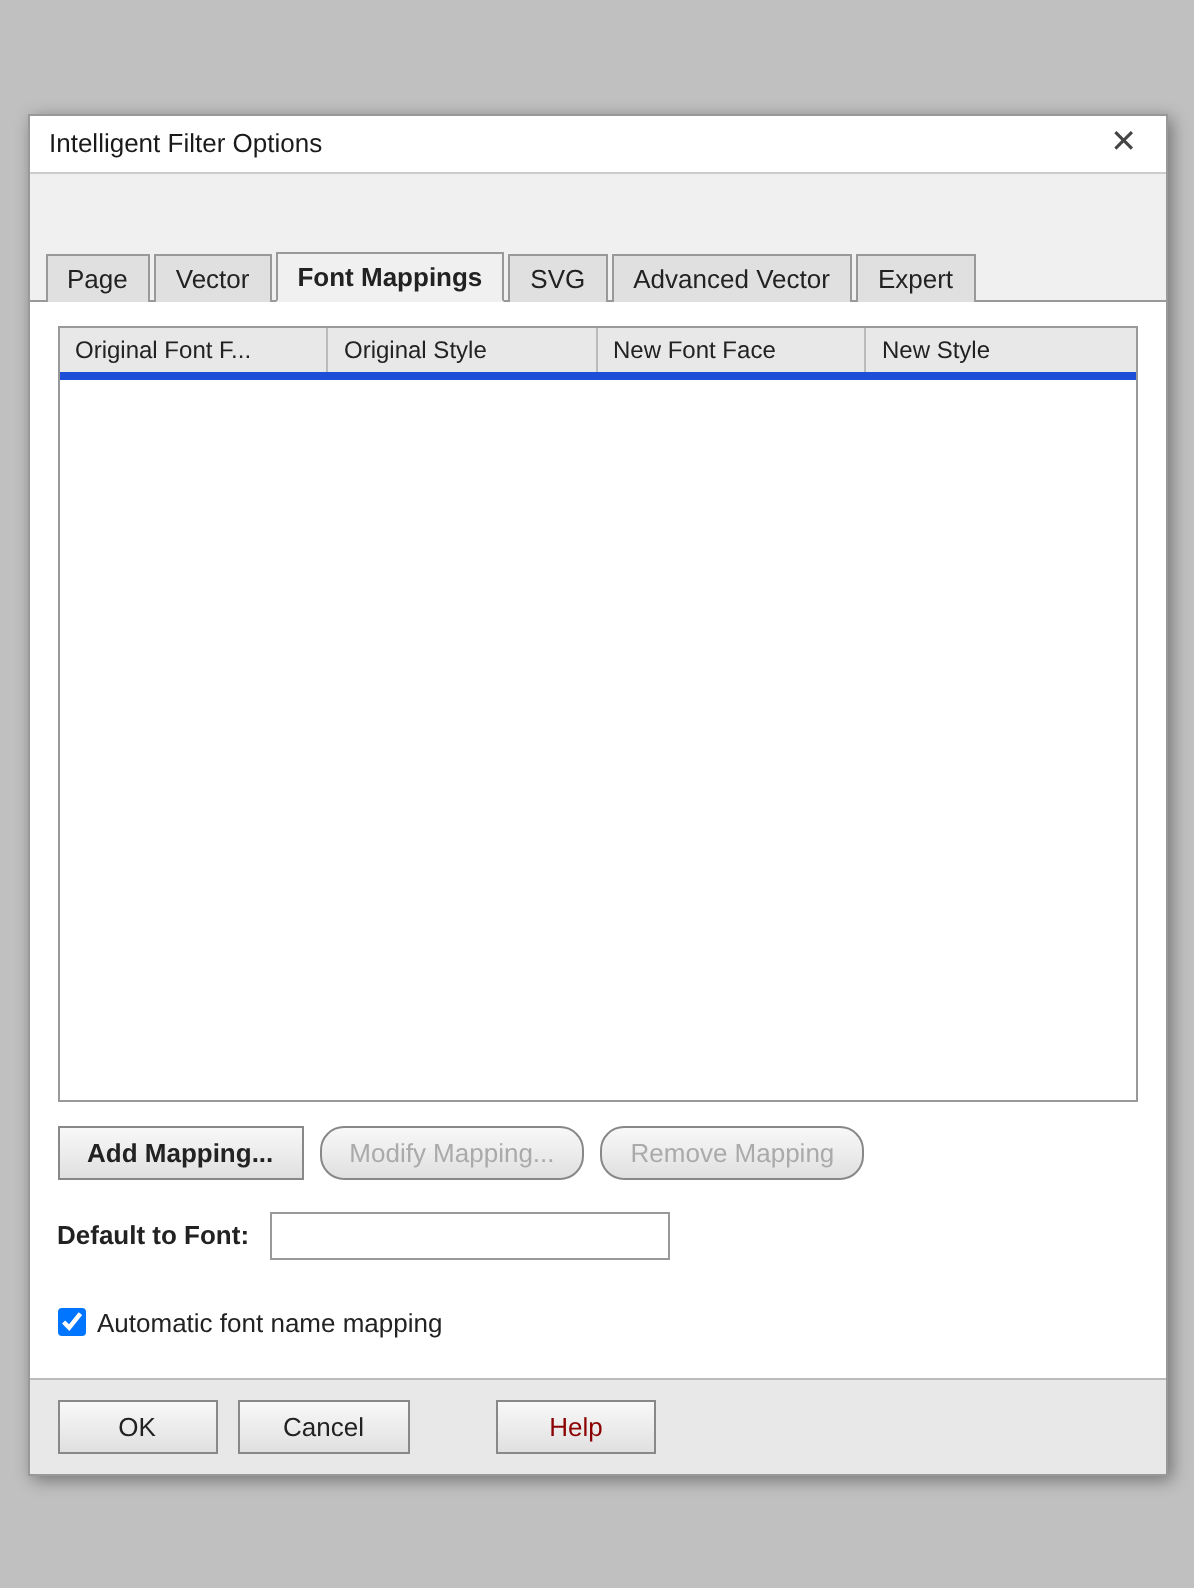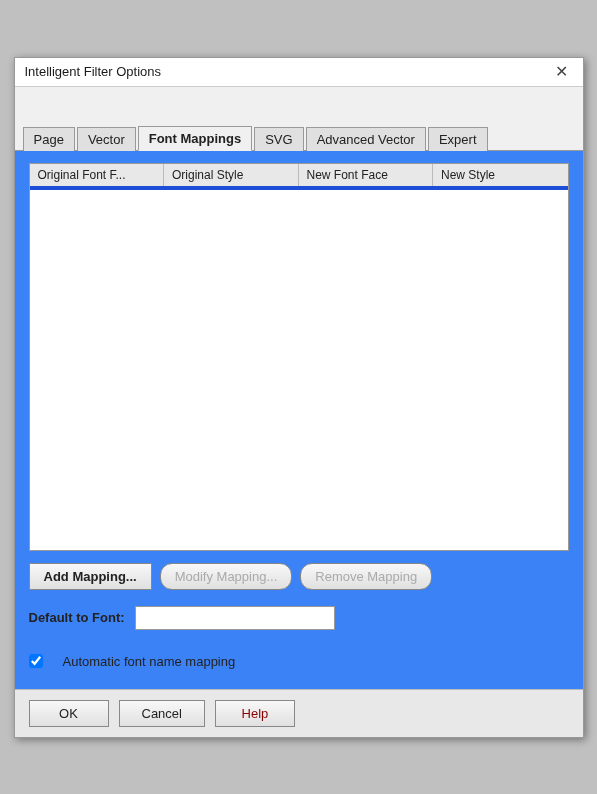--- a/index.html
+++ b/index.html
@@ -14,21 +14,21 @@
       justify-content: center;
       align-items: center;
       width: 597px;
       height: 794px;
       font-family: 'Segoe UI', Tahoma, Arial, sans-serif;
       font-size: 13px;
     }
 
     .dialog {
       width: 570px;
-      background: #3b82f6;
+      background: #ffffff;
       border: 1px solid #999;
       box-shadow: 2px 2px 8px rgba(0,0,0,0.4);
     }
 
     .title-bar {
       background: #ffffff;
       border-bottom: 1px solid #ccc;
       padding: 6px 10px;
       display: flex;
       align-items: center;
@@ -160,21 +160,21 @@
       height: 24px;
       border: 1px solid #999;
       background: #fff;
       padding: 2px 4px;
       font-size: 13px;
     }
 
     .checkbox-row {
       display: flex;
       align-items: center;
-      gap: 20px;
+      gap: 6px;
       margin-bottom: 8px;
     }
 
     .checkbox-row input[type="checkbox"] {
       width: 14px;
       height: 14px;
       cursor: pointer;
     }
 
     .checkbox-label {
@@ -196,20 +196,21 @@
       border: 1px solid #888;
       background: linear-gradient(to bottom, #f8f8f8, #e0e0e0);
       cursor: pointer;
       font-size: 13px;
       color: #222;
       min-width: 80px;
     }
 
     .footer-btn.help {
       color: #8b0000;
+      margin-left: 33px;
     }
   </style>
 </head>
 <body>
 
 <div class="dialog">
 
   <div class="title-bar">
     <span class="title-text">Intelligent Filter Options</span>
     <button class="close-btn">✕</button>

